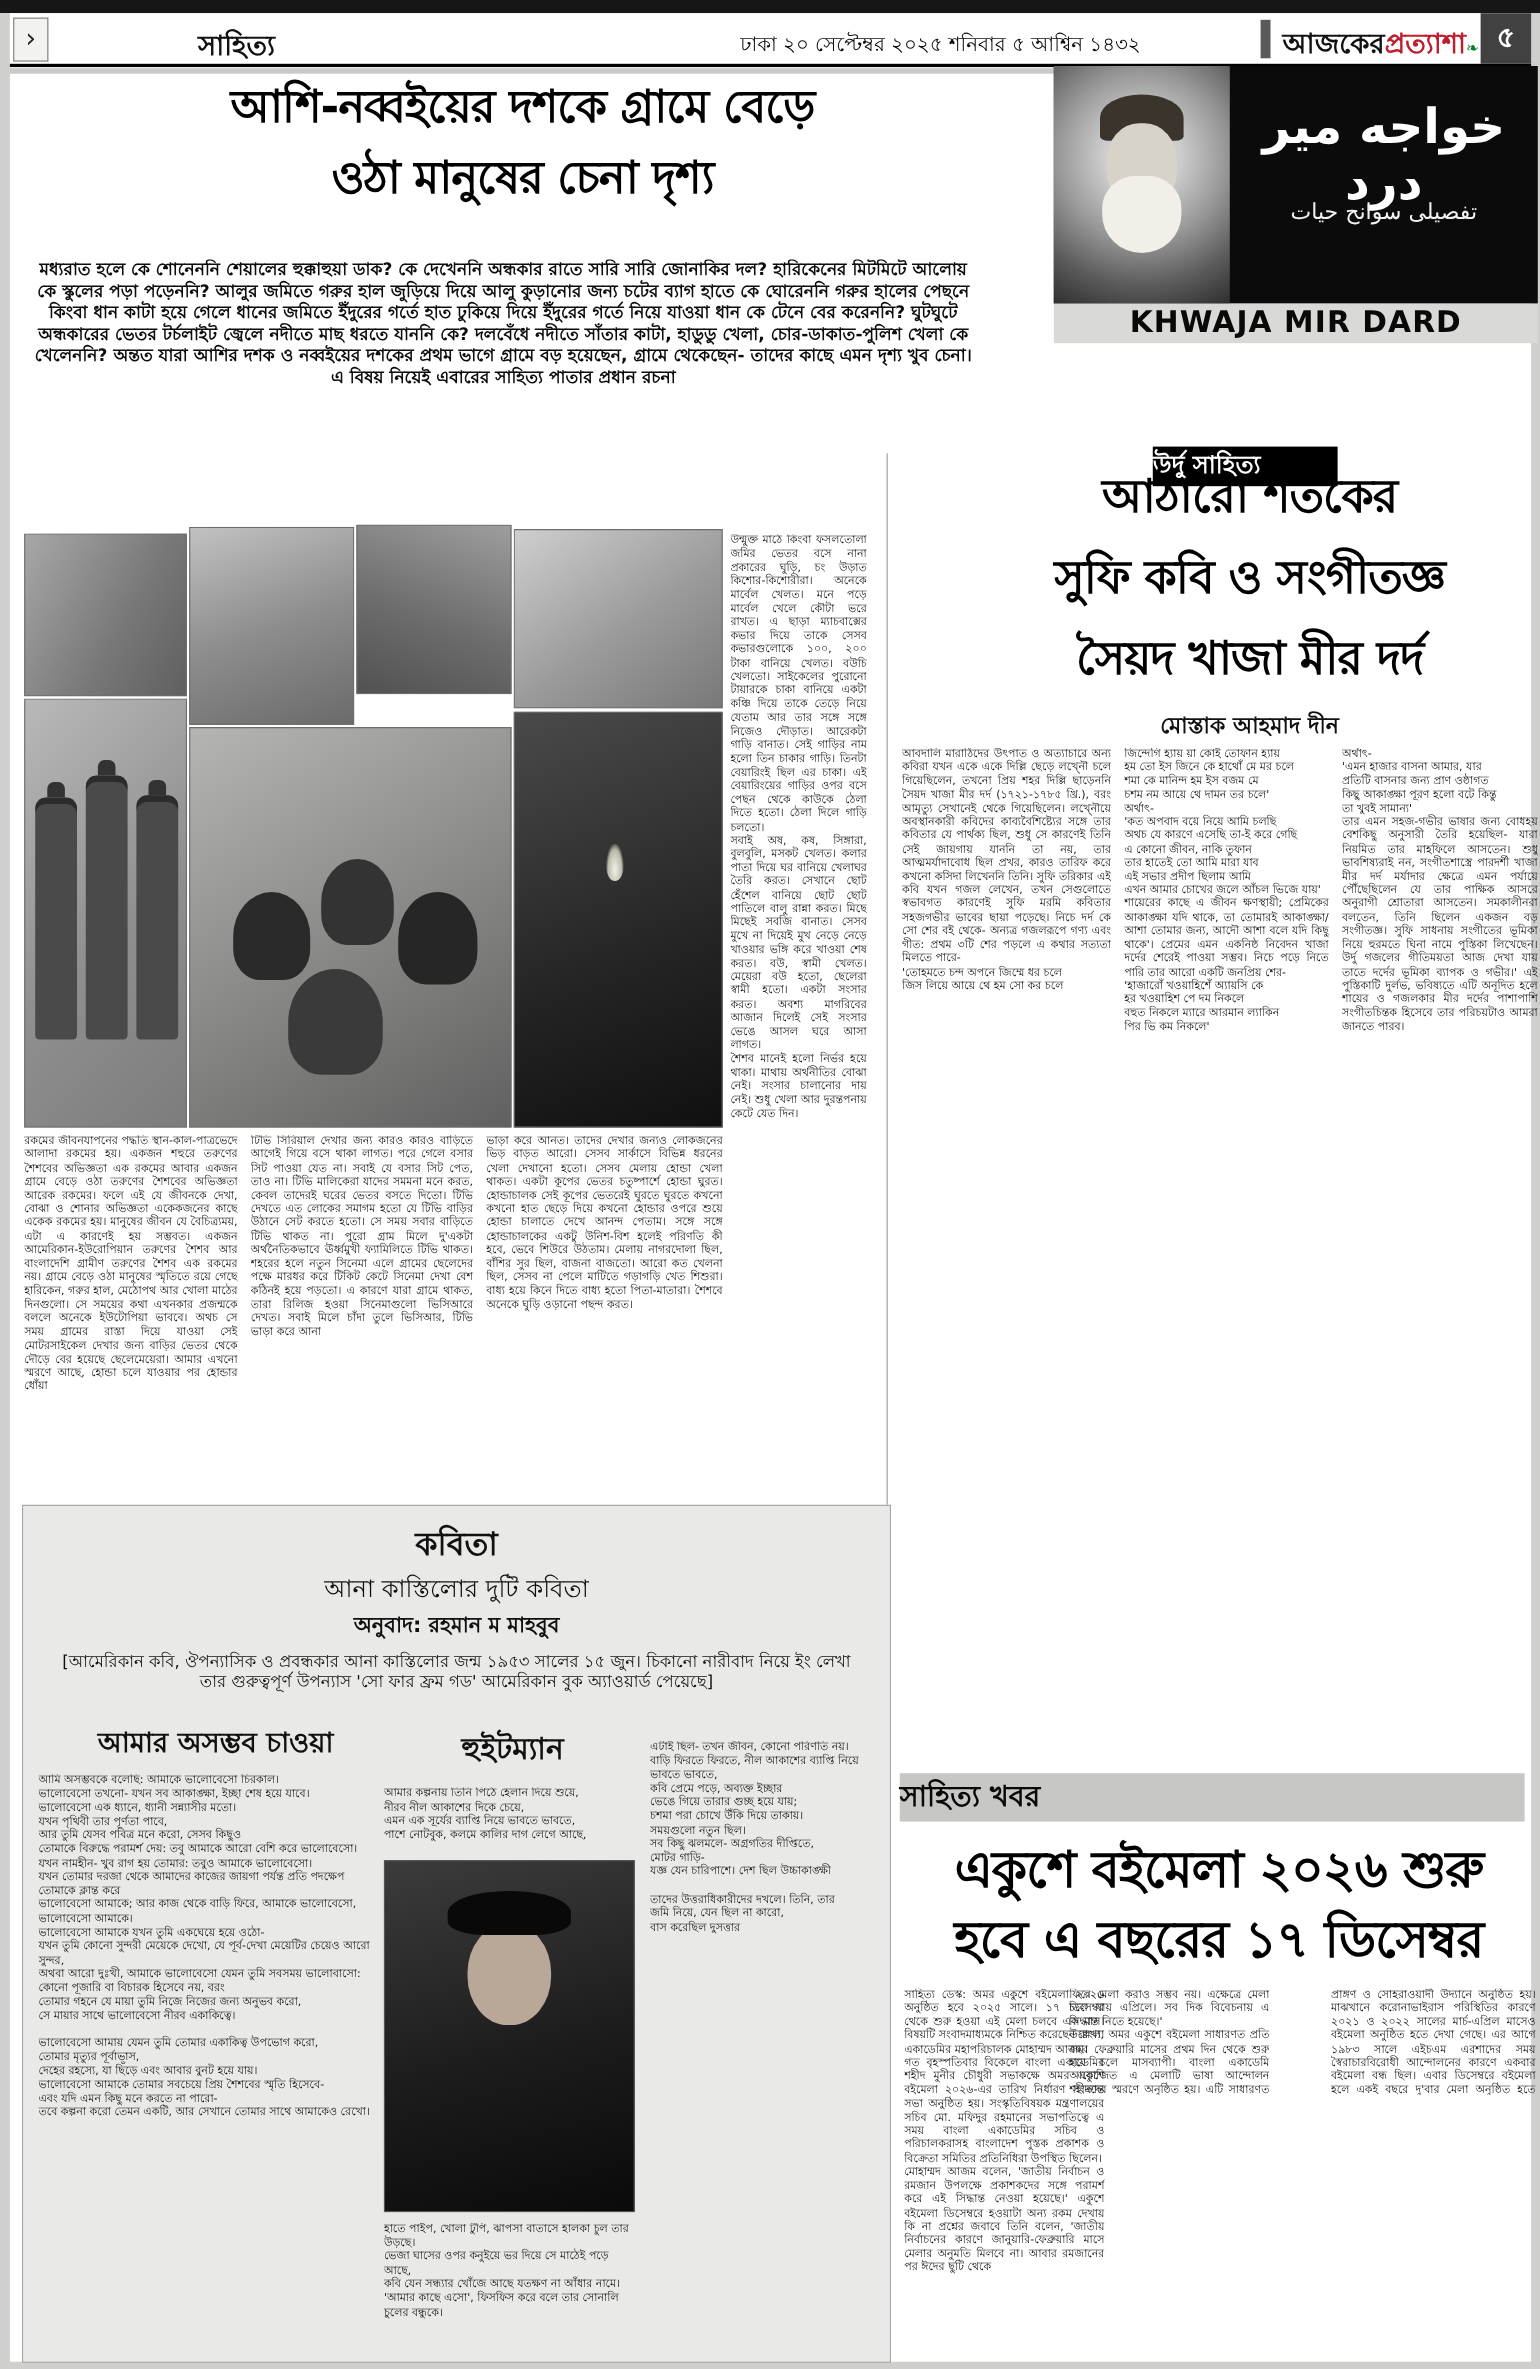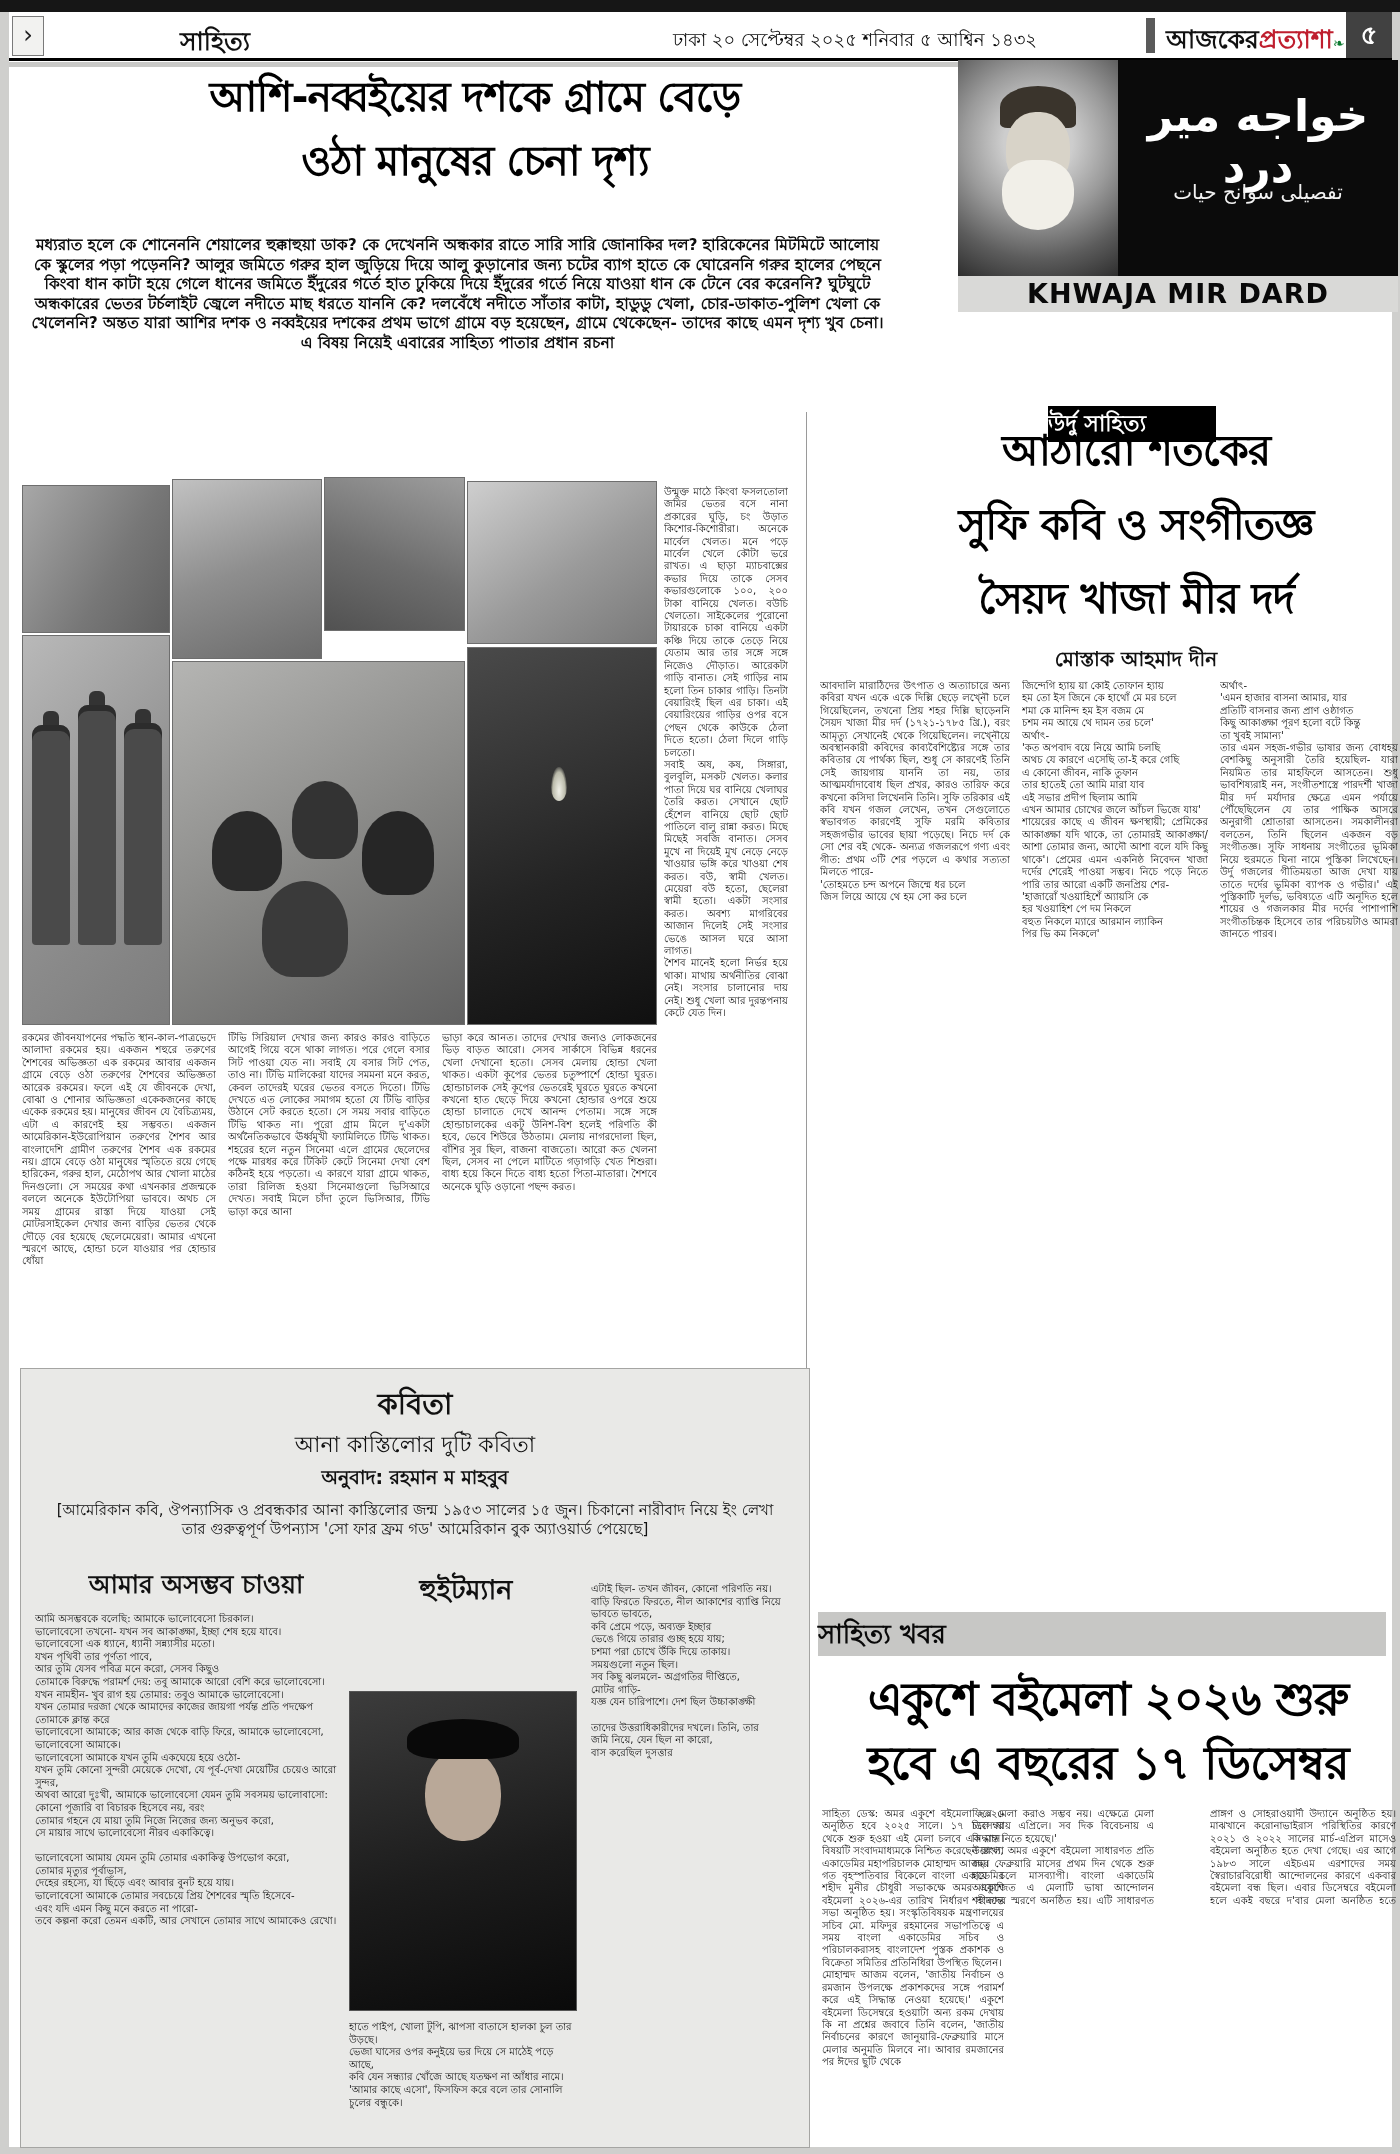--- a/index.html
+++ b/index.html
@@ -179,20 +179,24 @@
 তোমার গহনে যে মায়া তুমি নিজে নিজের জন্য অনুভব করো,
 সে মায়ার সাথে ভালোবেসো নীরব একাকিত্বে।
 
 ভালোবেসো আমায় যেমন তুমি তোমার একাকিত্ব উপভোগ করো,
 তোমার মৃত্যুর পূর্বাভাস,
 দেহের রহস্যে, যা ছিঁড়ে এবং আবার বুনট হয়ে যায়।
 ভালোবেসো আমাকে তোমার সবচেয়ে প্রিয় শৈশবের স্মৃতি হিসেবে-
 এবং যদি এমন কিছু মনে করতে না পারো-
 তবে কল্পনা করো তেমন একটি, আর সেখানে তোমার সাথে আমাকেও রেখো।</div>
     <div class="abs poemtitle" style="left:334px;top:200px;width:222px;font-size:27px;">হুইটম্যান</div>
+    <div class="abs poem" style="left:328px;top:256px;width:228px;height:62px;">আমার কল্পনায় তিনি পিঠে হেলান দিয়ে শুয়ে,
+নীরব নীল আকাশের দিকে চেয়ে,
+এমন এক সূর্যের ব্যাপ্তি নিয়ে ভাবতে ভাবতে,
+পাশে নোটবুক, কলমে কালির দাগ লেগে আছে,</div>
     <div class="abs w-photo" style="left:328px;top:322px;width:228px;height:320px;">
       <div class="w-face abs" style="left:76px;top:58px;width:76px;height:92px;"></div>
       <div class="w-hair abs" style="left:58px;top:28px;width:112px;height:40px;"></div>
     </div>
     <div class="abs poem" style="left:328px;top:652px;width:228px;height:118px;">হাতে পাইপ, খোলা টুপি, ঝাপসা বাতাসে হালকা চুল তার উড়ছে।
 ভেজা ঘাসের ওপর কনুইয়ে ভর দিয়ে সে মাঠেই পড়ে আছে,
 কবি যেন সন্ধ্যার খোঁজে আছে যতক্ষণ না আঁধার নামে।
 'আমার কাছে এসো', ফিসফিস করে বলে তার সোনালি চুলের বন্ধুকে।</div>
     <div class="abs poem" style="left:570px;top:214px;width:206px;height:556px;">এটাই ছিল- তখন জীবন, কোনো পরিণতি নয়।
 বাড়ি ফিরতে ফিরতে, নীল আকাশের ব্যাপ্তি নিয়ে ভাবতে ভাবতে,

